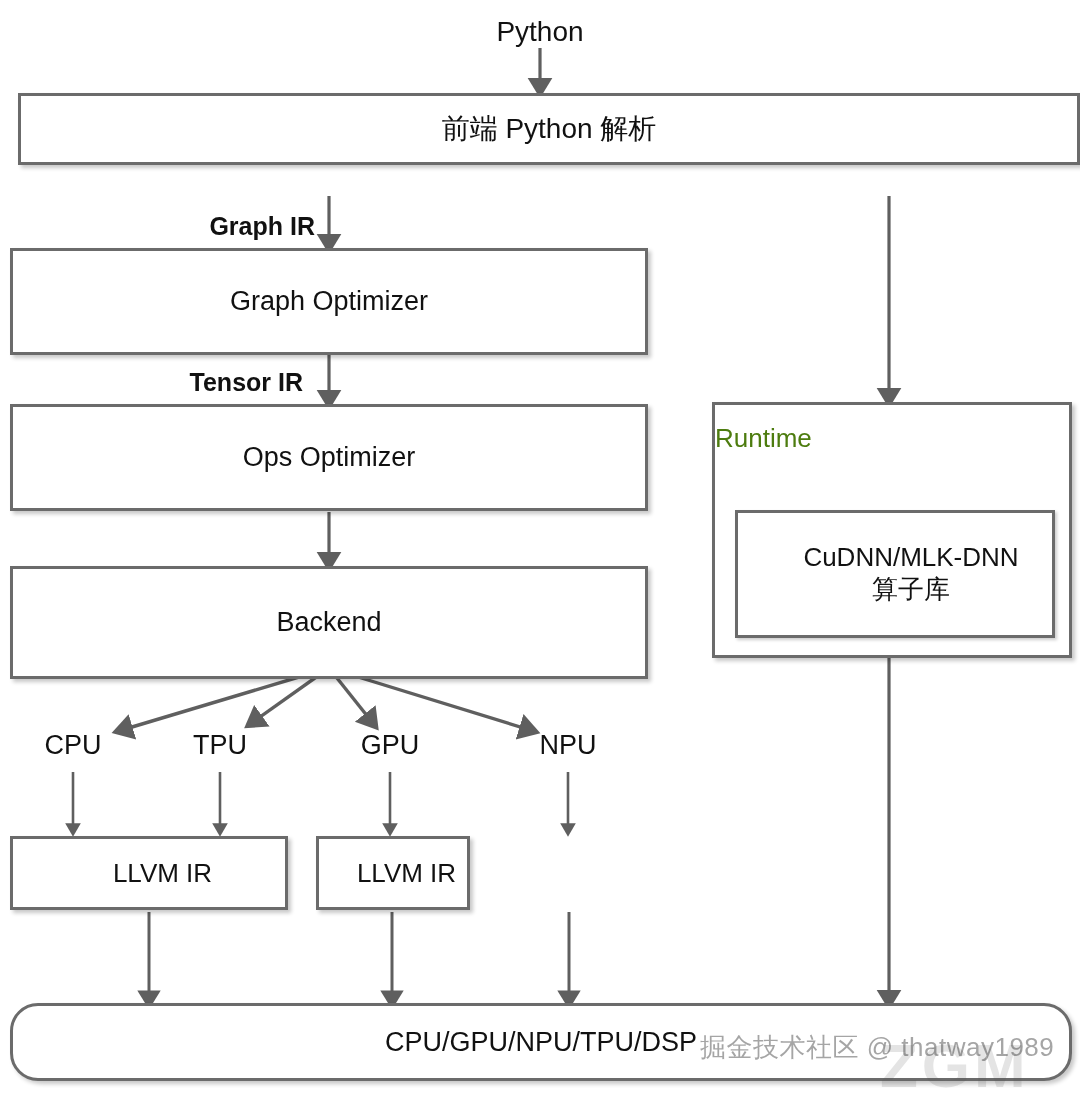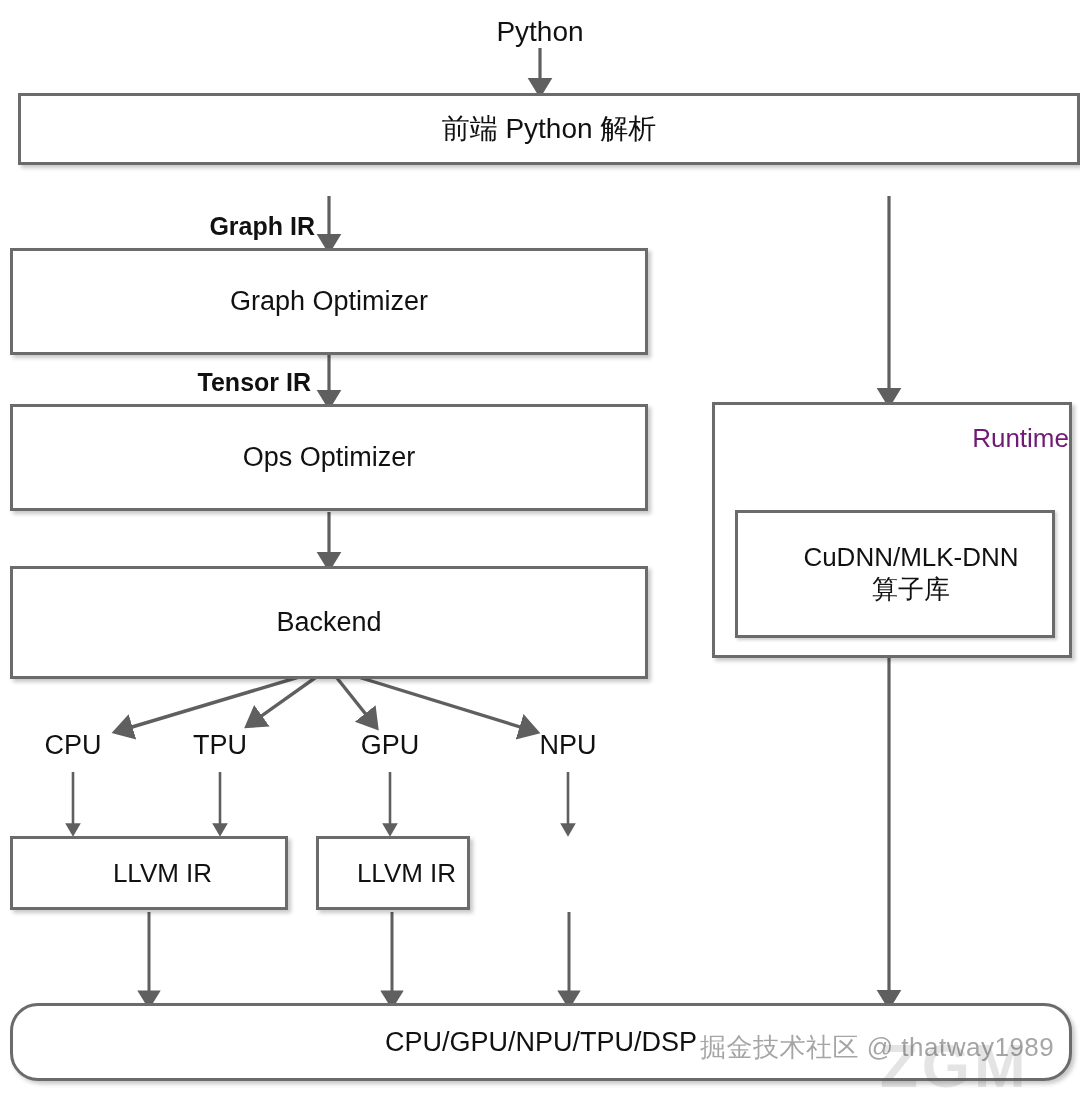--- a/index.html
+++ b/index.html
@@ -53,22 +53,22 @@
     position: absolute;
     color: #111111;
     white-space: pre;
     text-align: center;
   }
   .runtime-title {
     position: absolute;
     left: 0;
     right: 0;
     top: 18px;
-    text-align: right;
-    color: #701a75;
+    text-align: left;
+    color: #4d7c0f;
   }
   
   .t-top      { font-size: 28px; }
   .t-node     { font-size: 27px; }
   .t-edge     { font-size: 25px; font-weight: bold; }
   .t-chip     { font-size: 27px; }
   .t-ir       { font-size: 26px; padding-left: 27px; }
   .t-bottom   { font-size: 27px; }
   .t-runtime  { font-size: 26px; }
   .t-inner    { font-size: 26px; }
@@ -133,21 +133,21 @@
     <line x1="889" y1="658" x2="889" y2="1000" stroke="#5f5f5f" stroke-width="3.2" marker-end="url(#ah)"></line>
   </svg>
 
   <div class="label t-top" style="left:440px; top:16px; width:200px;">Python</div>
 
   <div class="node t-top" style="left:18px; top:93px; width:1062px; height:72px;">
     <span>前端 Python 解析</span>
   </div>
 
   <div class="label t-edge" style="left:185px; top:212px; width:130px; text-align:right;">Graph IR</div>
-  <div class="label t-edge" style="left:176px; top:368px; width:135px; text-align:right;">Tensor IR</div>
+  <div class="label t-edge" style="left:168px; top:368px; width:135px; text-align:right;">Tensor IR</div>
 
   <div class="node t-node" style="left:10px; top:248px; width:638px; height:107px;">
     <span>Graph Optimizer</span>
   </div>
 
   <div class="node t-node" style="left:10px; top:404px; width:638px; height:107px;">
     <span>Ops Optimizer</span>
   </div>
 
   <div class="node t-node" style="left:10px; top:566px; width:638px; height:113px;">

